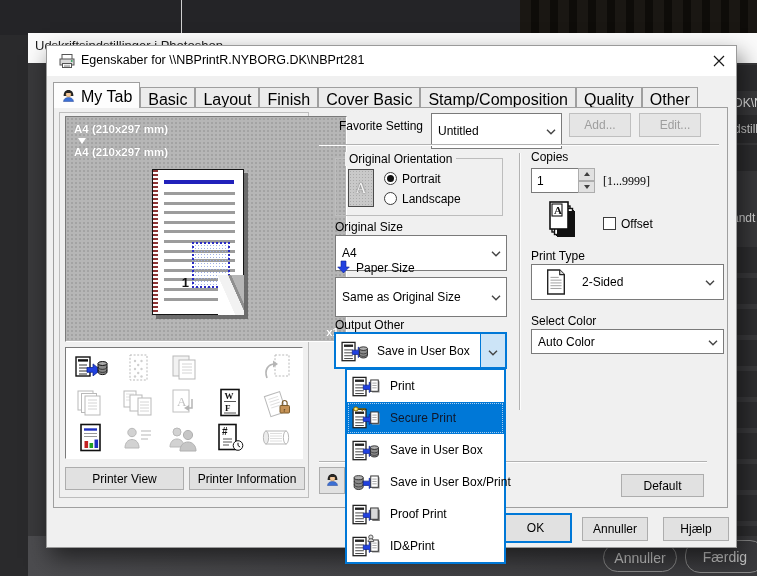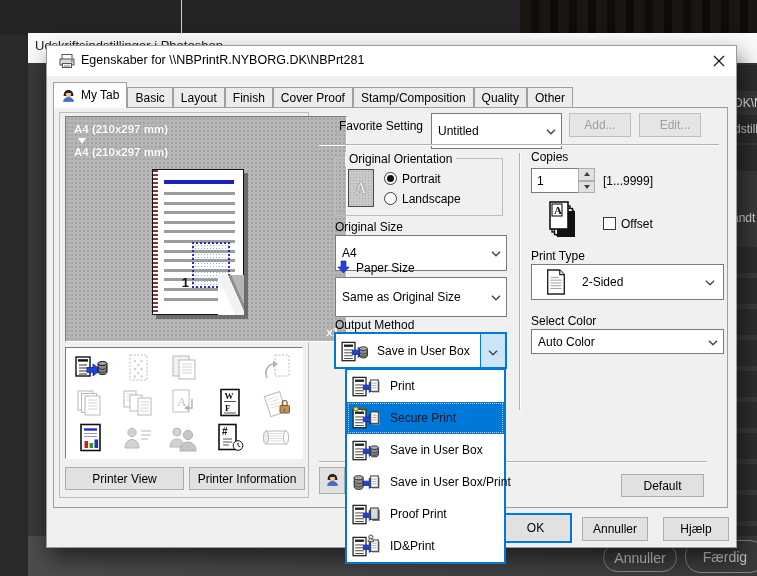--- a/index.html
+++ b/index.html
@@ -40,21 +40,21 @@
   .dialog{left:46px;top:45px;width:689px;height:501px;background:#f0f0f0;
     border:1px solid #9a9a9a;box-sizing:content-box;
     box-shadow:4px 10px 22px rgba(0,0,0,0.55);}
   .titlebar{position:absolute;left:0;top:0;width:689px;height:30px;background:#ffffff;}
   .title-icn{position:absolute;left:11px;top:7px;}
   .title-txt{position:absolute;left:34px;top:7px;font-size:12.5px;color:#000;white-space:nowrap;}
   .close{position:absolute;left:657px;top:4px;width:30px;height:22px;display:flex;align-items:center;justify-content:center;}
 
   .tabstrip{position:absolute;left:6px;top:36px;height:26px;display:flex;align-items:flex-end;}
   .tab{box-sizing:border-box;border:1px solid #9f9f9f;border-bottom:none;background:#ececec;
-    height:21px;padding:3px 7px 0 7px;font-size:12px;color:#000;white-space:nowrap;}
+    height:21px;padding:3px 7px 0 7px;font-size:16px;color:#000;white-space:nowrap;}
   .tab.active{height:26px;background:#fdfdfd;padding-top:5px;display:flex;gap:5px;align-items:flex-start;
     position:relative;z-index:3;}
   .page{position:absolute;left:6px;top:61px;width:675px;height:401px;background:#f0f0f0;
     border:1px solid #9f9f9f;box-sizing:border-box;}
 
   .leftgroup{position:absolute;left:12px;top:66px;width:250px;height:386px;border:1px solid #bdbdbd;box-sizing:border-box;background:#f0f0f0;}
   .preview{position:absolute;left:18px;top:70px;width:282px;height:226px;background:#b6b6b6;
     background-image:radial-gradient(#a3a3a3 27%,transparent 30%);background-size:4px 4px;}
   .pv-txt{position:absolute;color:#fff;font-size:11.5px;font-weight:bold;white-space:nowrap;text-shadow:0 0 1px #808080;}
   .pv-tri{position:absolute;width:0;height:0;border-left:4px solid transparent;border-right:4px solid transparent;border-top:6px solid #fff;}
@@ -163,21 +163,21 @@
               <path d="M2.8 8.6C2.8 4.6 4.6 2.2 8 2.2s5.2 2.4 5.2 6.4z" fill="#222"></path>
               <circle cx="8" cy="6.8" r="2.7" fill="#f3c99f" stroke="#a5762f" stroke-width="0.4"></circle>
               <path d="M5 5.4c.7-1.4 1.6-1.9 3-1.9s2.3.5 3 1.9z" fill="#222"></path>
               <path d="M2.6 14.4c.4-3 2.5-4.3 5.4-4.3s5 1.3 5.4 4.3z" fill="#3b6fd4" stroke="#1d3f8f" stroke-width="0.5"></path>
             </svg></span>
         <span>My Tab</span>
       </div>
       <div class="tab">Basic</div>
       <div class="tab">Layout</div>
       <div class="tab">Finish</div>
-      <div class="tab">Cover Proof</div>
+      <div class="tab">Cover Basic</div>
       <div class="tab">Stamp/Composition</div>
       <div class="tab">Quality</div>
       <div class="tab">Other</div>
     </div>
 
     <div class="page"></div>
     <div class="leftgroup"></div>
 
     <div class="preview sunken">
       <div class="pv-txt" style="left:8px;top:6px;">A4 (210x297 mm)</div>
@@ -370,21 +370,21 @@
           <path d="M4 1h5v6h3.3L6.5 13 0.7 7H4z" fill="#2141e0" stroke="#0d2390" stroke-width="0.6"></path>
         </svg></span>
     <div class="lbl" style="left:309px;top:215px;">Paper Size</div>
     <div class="combo" style="left:288px;top:231px;width:172px;height:40px;">
       <span>Same as Original Size</span>
       <span class="chev"><svg viewBox="0 0 10 6" width="10" height="6">
             <path d="M1 0.8l4 4 4-4" fill="none" stroke="#444" stroke-width="1.4"></path>
           </svg></span>
     </div>
 
-    <div class="lbl" style="left:288px;top:272px;">Output Method</div>
+    <div class="lbl" style="left:288px;top:272px;">Output Other</div>
     <div class="outcombo">
       <span style="margin-left:5px;display:flex;">
           <svg viewBox="0 0 26 22" width="28" height="24">
             <rect x="1" y="3" width="12" height="17" fill="#fff" stroke="#222" stroke-width="1.2"></rect>
             <rect x="2.8" y="5" width="8.4" height="2.2" fill="#222"></rect>
             <path d="M3 10h8M3 12.7h8M3 15.4h8M3 18h8" stroke="#444" stroke-width="0.9" fill="none"></path>
             <path d="M10.5 10.2h5.5V7.4l6.5 4.8-6.5 4.8v-2.8h-5.5z" fill="#2141e0" stroke="#0d2390" stroke-width="0.7"></path>
             <path d="M17 8.8v6.4c0 1.3 1.7 2.3 3.8 2.3s3.8-1 3.8-2.3V8.8" fill="#8a8a8a" stroke="#222" stroke-width="0.8"></path>
             <ellipse cx="20.8" cy="8.8" rx="3.8" ry="1.7" fill="#b0b0b0" stroke="#222" stroke-width="0.8"></ellipse>
             <path d="M17 11.4c0 1.3 1.7 2.3 3.8 2.3s3.8-1 3.8-2.3M17 13.7c0 1.3 1.7 2.3 3.8 2.3s3.8-1 3.8-2.3" fill="none" stroke="#222" stroke-width="0.6"></path>
@@ -403,21 +403,21 @@
         <span>1</span>
       </div>
     <div class="spinner">
       <span class="sbtn">
           <span class="tri-u"></span>
         </span>
       <span class="sbtn">
           <span class="tri-d"></span>
         </span>
     </div>
-    <div class="lbl" style="left:556px;top:128px;">[1...9999]</div>
+    <div class="lbl" style="left:556px;top:128px;font-family:Liberation Serif, serif;">[1...9999]</div>
 
     <span class="abs" style="left:497px;top:152px;"><svg viewBox="0 0 34 42" width="34" height="42">
           <rect x="10" y="10" width="18" height="26" fill="#111"></rect>
           <rect x="8" y="8" width="18" height="26" fill="#fff" stroke="#111" stroke-width="1.4"></rect>
           <rect x="12" y="12" width="18" height="26" fill="#111"></rect>
           <rect x="10.5" y="10.5" width="18" height="26" fill="#fff" stroke="#111" stroke-width="1.4"></rect>
           <rect x="13" y="13" width="18" height="26" fill="#111"></rect>
           <rect x="6" y="4" width="18" height="27" fill="#fff" stroke="#111" stroke-width="1.6"></rect>
           <rect x="8" y="6" width="10" height="12" fill="none" stroke="#111" stroke-width="1.1"></rect>
           <text x="10" y="16" font-size="11" font-weight="bold" font-family="Liberation Serif,serif" fill="#111">A</text>

